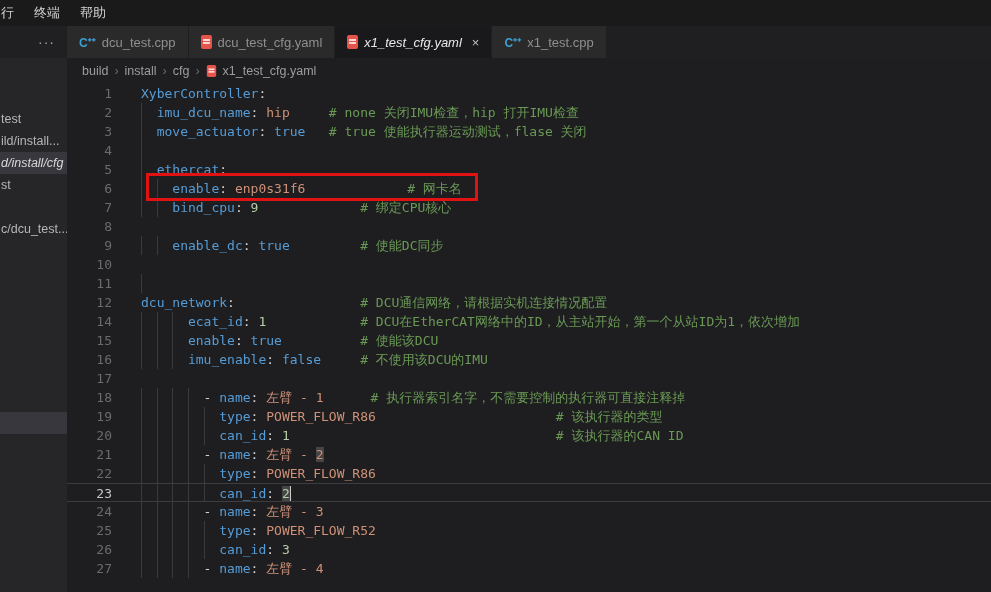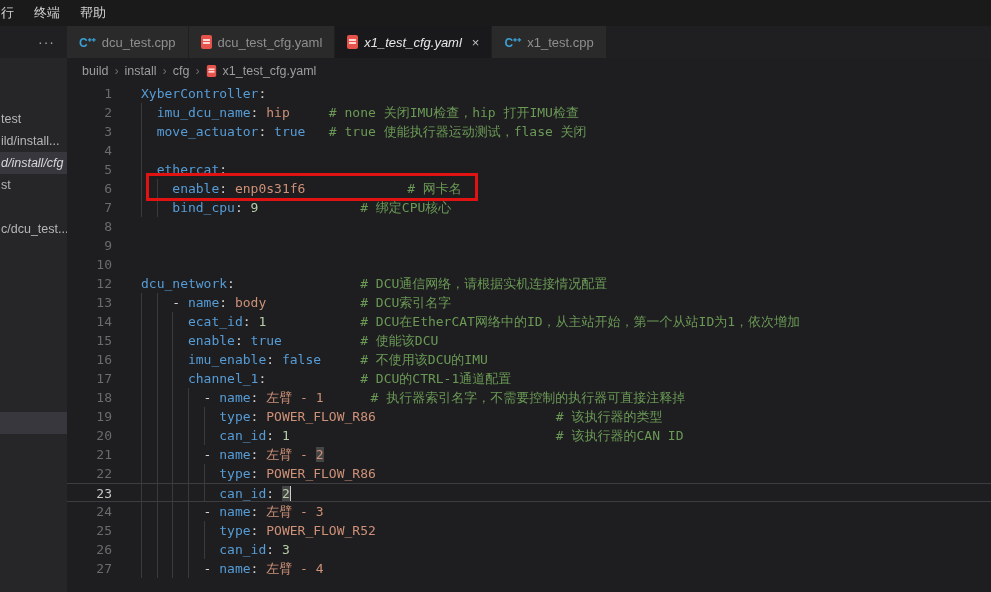--- a/index.html
+++ b/index.html
@@ -125,28 +125,28 @@
 
   <div id="editor">
       <div class="line"><span class="ln">1</span><span class="code"><span class="key">XyberController</span><span class="pun">:</span></span></div>
       <div class="line"><span class="ln">2</span><span class="code"><span class="guide" style="left: 0ch;"></span><span>  </span><span class="key">imu_dcu_name</span><span class="pun">: </span><span class="str">hip</span><span>     </span><span class="com"># none 关闭IMU检查，hip 打开IMU检查</span></span></div>
       <div class="line"><span class="ln">3</span><span class="code"><span class="guide" style="left: 0ch;"></span><span>  </span><span class="key">move_actuator</span><span class="pun">: </span><span class="bool">true</span><span>   </span><span class="com"># true 使能执行器运动测试，flase 关闭</span></span></div>
       <div class="line"><span class="ln">4</span><span class="code"><span class="guide" style="left: 0ch;"></span><span>  </span></span></div>
       <div class="line"><span class="ln">5</span><span class="code"><span class="guide" style="left: 0ch;"></span><span>  </span><span class="key">ethercat</span><span class="pun">:</span></span></div>
       <div class="line"><span class="ln">6</span><span class="code"><span class="guide" style="left: 0ch;"></span><span class="guide" style="left: 2ch;"></span><span>    </span><span class="key">enable</span><span class="pun">: </span><span class="str">enp0s31f6</span><span>             </span><span class="com"># 网卡名</span></span></div>
       <div class="line"><span class="ln">7</span><span class="code"><span class="guide" style="left: 0ch;"></span><span class="guide" style="left: 2ch;"></span><span>    </span><span class="key">bind_cpu</span><span class="pun">: </span><span class="num">9</span><span>             </span><span class="com"># 绑定CPU核心</span></span></div>
       <div class="line"><span class="ln">8</span></div>
-      <div class="line"><span class="ln">9</span></div>
+      <div class="line"><span class="ln">9</span><span class="code"><span class="guide" style="left: 0ch;"></span><span class="guide" style="left: 2ch;"></span><span>    </span><span class="key">enable_dc</span><span class="pun">: </span><span class="bool">true</span><span>         </span><span class="com"># 使能DC同步</span></span></div>
       <div class="line"><span class="ln">10</span></div>
+      <div class="line"><span class="ln">11</span><span class="code"><span class="guide" style="left: 0ch;"></span><span>  </span></span></div>
       <div class="line"><span class="ln">12</span><span class="code"><span class="key">dcu_network</span><span class="pun">:</span><span>                </span><span class="com"># DCU通信网络，请根据实机连接情况配置</span></span></div>
-      <div class="line"><span class="ln">13</span><span class="code"><span class="guide" style="left: 0ch;"></span><span class="guide" style="left: 2ch;"></span><span class="pun">    - </span><span class="key">name</span><span class="pun">: </span><span class="str">body</span><span>            </span><span class="com"># DCU索引名字</span></span></div>
       <div class="line"><span class="ln">14</span><span class="code"><span class="guide" style="left: 0ch;"></span><span class="guide" style="left: 2ch;"></span><span class="guide" style="left: 4ch;"></span><span>      </span><span class="key">ecat_id</span><span class="pun">: </span><span class="num">1</span><span>            </span><span class="com"># DCU在EtherCAT网络中的ID，从主站开始，第一个从站ID为1，依次增加</span></span></div>
       <div class="line"><span class="ln">15</span><span class="code"><span class="guide" style="left: 0ch;"></span><span class="guide" style="left: 2ch;"></span><span class="guide" style="left: 4ch;"></span><span>      </span><span class="key">enable</span><span class="pun">: </span><span class="bool">true</span><span>          </span><span class="com"># 使能该DCU</span></span></div>
       <div class="line"><span class="ln">16</span><span class="code"><span class="guide" style="left: 0ch;"></span><span class="guide" style="left: 2ch;"></span><span class="guide" style="left: 4ch;"></span><span>      </span><span class="key">imu_enable</span><span class="pun">: </span><span class="bool">false</span><span>     </span><span class="com"># 不使用该DCU的IMU</span></span></div>
-      <div class="line"><span class="ln">17</span><span class="code"><span class="guide" style="left: 0ch;"></span><span class="guide" style="left: 2ch;"></span><span class="guide" style="left: 4ch;"></span><span>      </span><span class="key">channel_1</span><span class="pun">:</span><span>            </span><span class="com"># DCU的CTRL-1通道配置</span></span></div>
+      <div class="line"><span class="ln">17</span></div>
       <div class="line"><span class="ln">18</span><span class="code"><span class="guide" style="left: 0ch;"></span><span class="guide" style="left: 2ch;"></span><span class="guide" style="left: 4ch;"></span><span class="guide" style="left: 6ch;"></span><span class="pun">        - </span><span class="key">name</span><span class="pun">: </span><span class="str">左臂 - 1</span><span>      </span><span class="com"># 执行器索引名字，不需要控制的执行器可直接注释掉</span></span></div>
       <div class="line"><span class="ln">19</span><span class="code"><span class="guide" style="left: 0ch;"></span><span class="guide" style="left: 2ch;"></span><span class="guide" style="left: 4ch;"></span><span class="guide" style="left: 6ch;"></span><span class="guide" style="left: 8ch;"></span><span>          </span><span class="key">type</span><span class="pun">: </span><span class="str">POWER_FLOW_R86</span><span>                       </span><span class="com"># 该执行器的类型</span></span></div>
       <div class="line"><span class="ln">20</span><span class="code"><span class="guide" style="left: 0ch;"></span><span class="guide" style="left: 2ch;"></span><span class="guide" style="left: 4ch;"></span><span class="guide" style="left: 6ch;"></span><span class="guide" style="left: 8ch;"></span><span>          </span><span class="key">can_id</span><span class="pun">: </span><span class="num">1</span><span>                                  </span><span class="com"># 该执行器的CAN ID</span></span></div>
       <div class="line"><span class="ln">21</span><span class="code"><span class="guide" style="left: 0ch;"></span><span class="guide" style="left: 2ch;"></span><span class="guide" style="left: 4ch;"></span><span class="guide" style="left: 6ch;"></span><span class="pun">        - </span><span class="key">name</span><span class="pun">: </span><span class="str">左臂 - </span><span class="str hl">2</span></span></div>
       <div class="line"><span class="ln">22</span><span class="code"><span class="guide" style="left: 0ch;"></span><span class="guide" style="left: 2ch;"></span><span class="guide" style="left: 4ch;"></span><span class="guide" style="left: 6ch;"></span><span class="guide" style="left: 8ch;"></span><span>          </span><span class="key">type</span><span class="pun">: </span><span class="str">POWER_FLOW_R86</span></span></div>
       <div class="line current"><span class="ln">23</span><span class="code"><span class="guide" style="left: 0ch;"></span><span class="guide" style="left: 2ch;"></span><span class="guide" style="left: 4ch;"></span><span class="guide" style="left: 6ch;"></span><span class="guide" style="left: 8ch;"></span><span>          </span><span class="key">can_id</span><span class="pun">: </span><span class="num hl">2</span><span class="cursor"></span></span></div>
       <div class="line"><span class="ln">24</span><span class="code"><span class="guide" style="left: 0ch;"></span><span class="guide" style="left: 2ch;"></span><span class="guide" style="left: 4ch;"></span><span class="guide" style="left: 6ch;"></span><span class="pun">        - </span><span class="key">name</span><span class="pun">: </span><span class="str">左臂 - 3</span></span></div>
       <div class="line"><span class="ln">25</span><span class="code"><span class="guide" style="left: 0ch;"></span><span class="guide" style="left: 2ch;"></span><span class="guide" style="left: 4ch;"></span><span class="guide" style="left: 6ch;"></span><span class="guide" style="left: 8ch;"></span><span>          </span><span class="key">type</span><span class="pun">: </span><span class="str">POWER_FLOW_R52</span></span></div>
       <div class="line"><span class="ln">26</span><span class="code"><span class="guide" style="left: 0ch;"></span><span class="guide" style="left: 2ch;"></span><span class="guide" style="left: 4ch;"></span><span class="guide" style="left: 6ch;"></span><span class="guide" style="left: 8ch;"></span><span>          </span><span class="key">can_id</span><span class="pun">: </span><span class="num">3</span></span></div>
       <div class="line"><span class="ln">27</span><span class="code"><span class="guide" style="left: 0ch;"></span><span class="guide" style="left: 2ch;"></span><span class="guide" style="left: 4ch;"></span><span class="guide" style="left: 6ch;"></span><span class="pun">        - </span><span class="key">name</span><span class="pun">: </span><span class="str">左臂 - 4</span></span></div>

